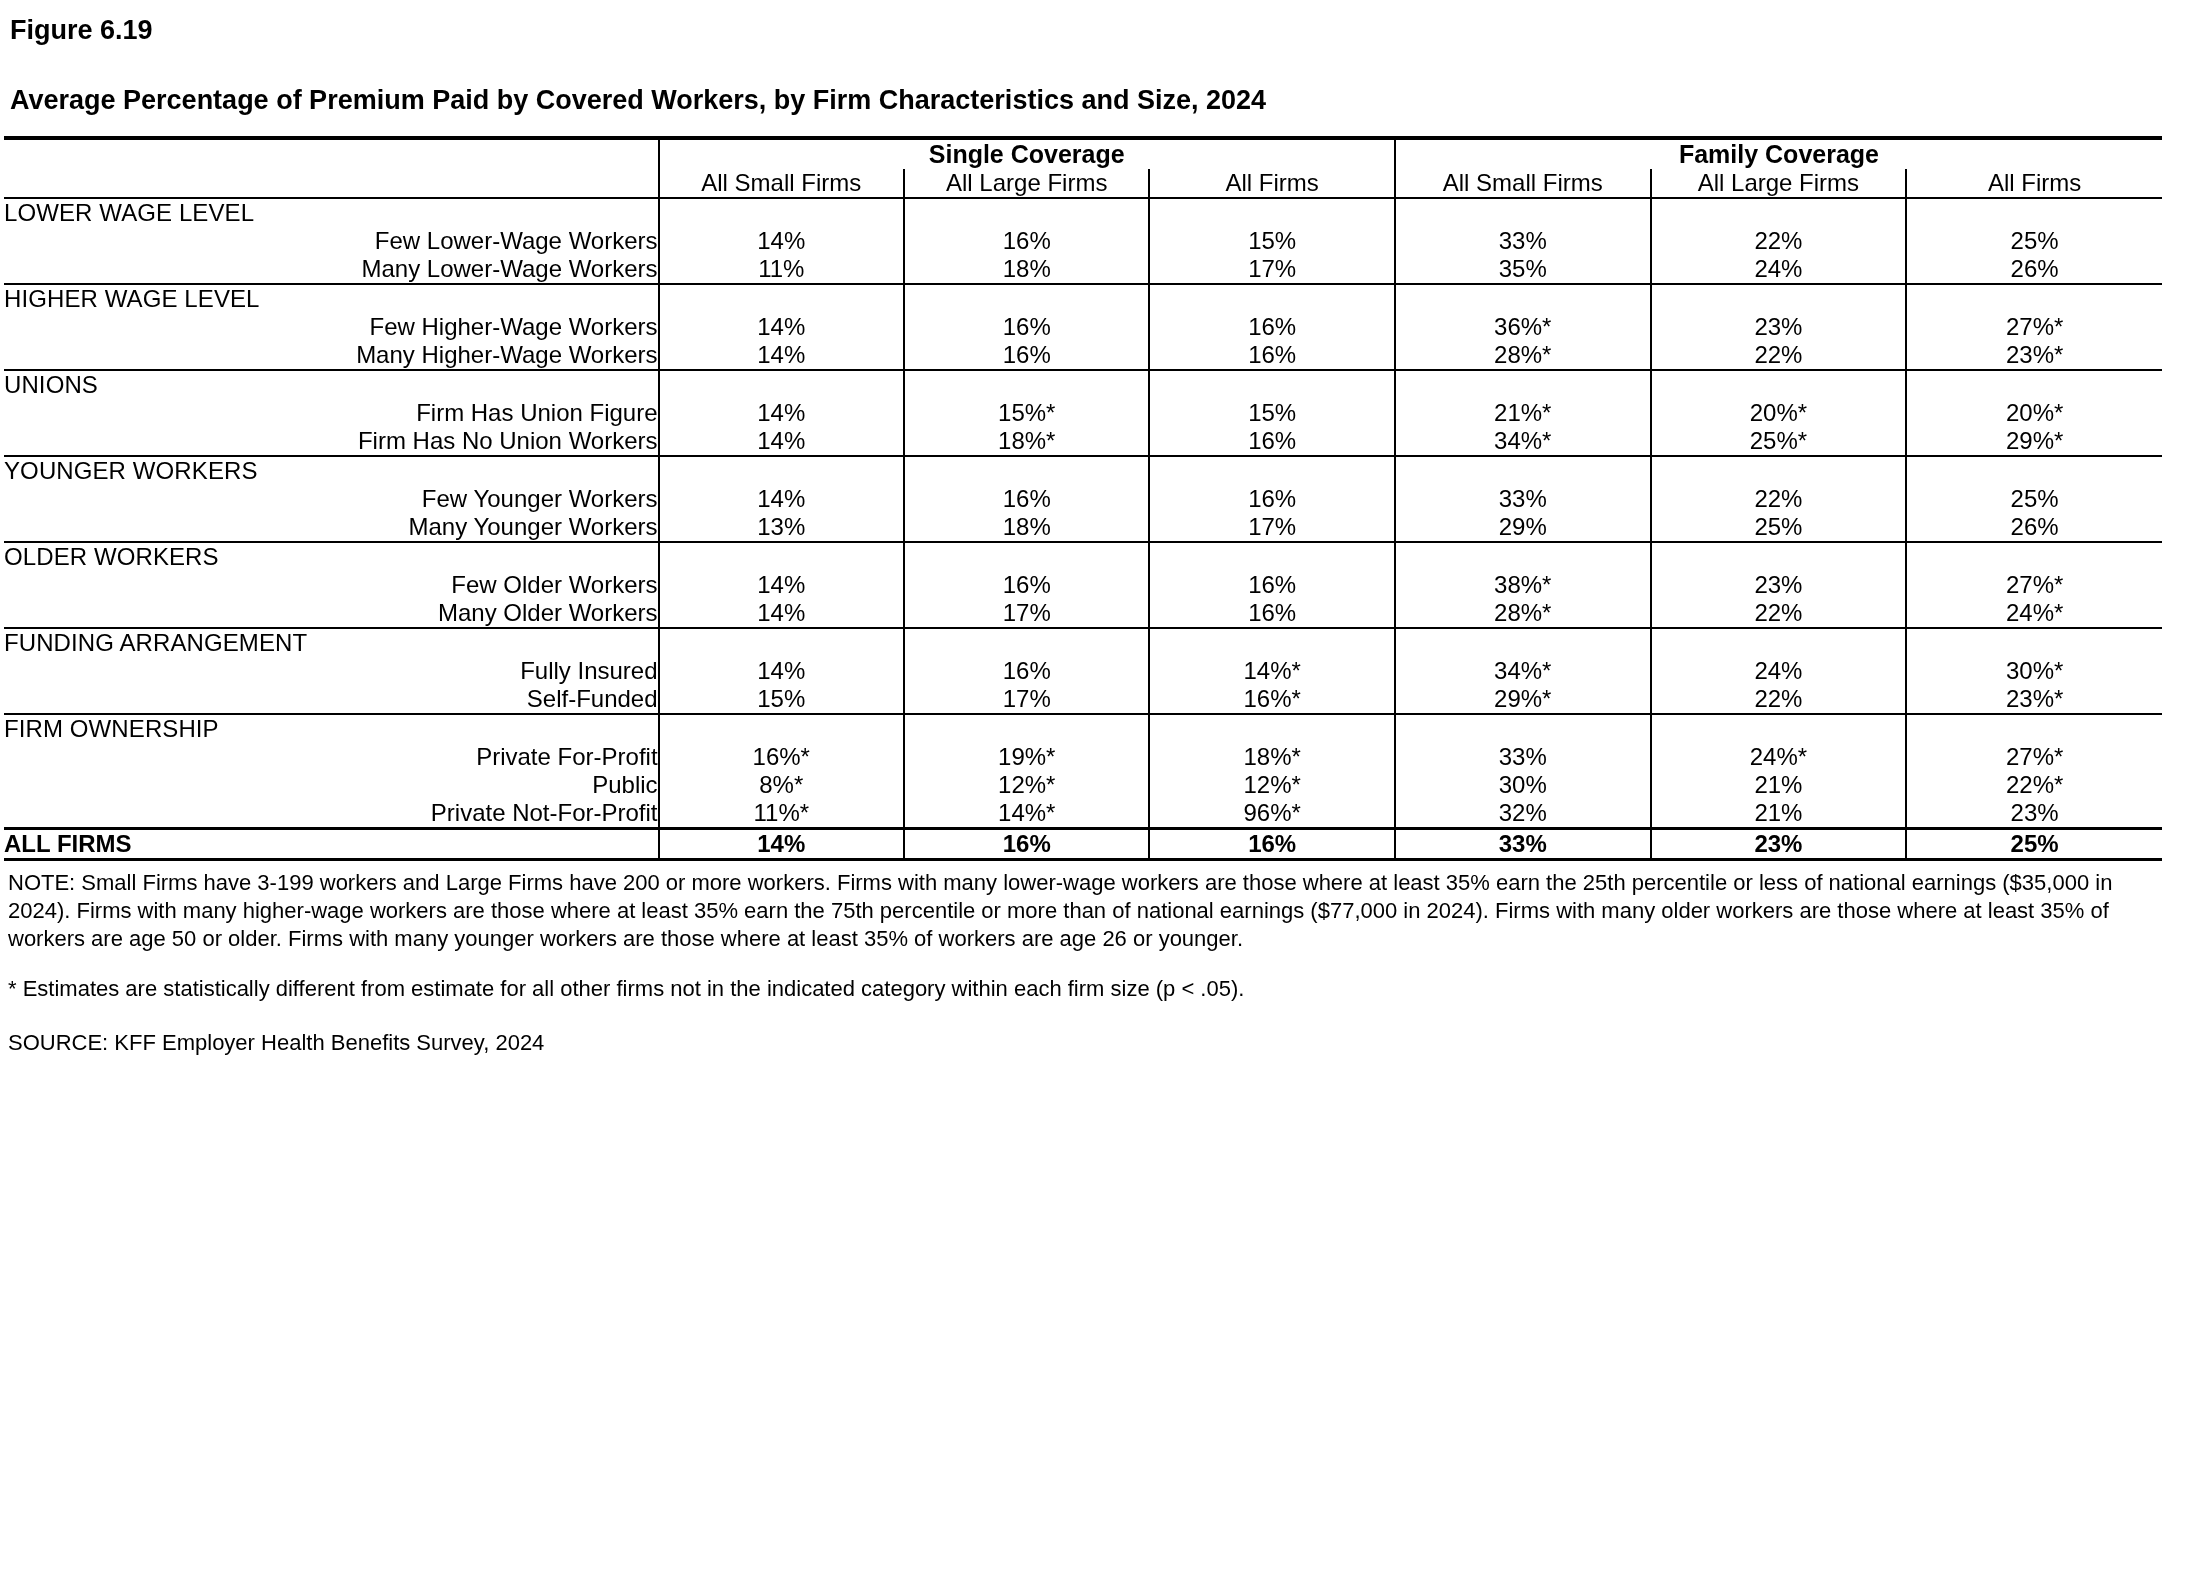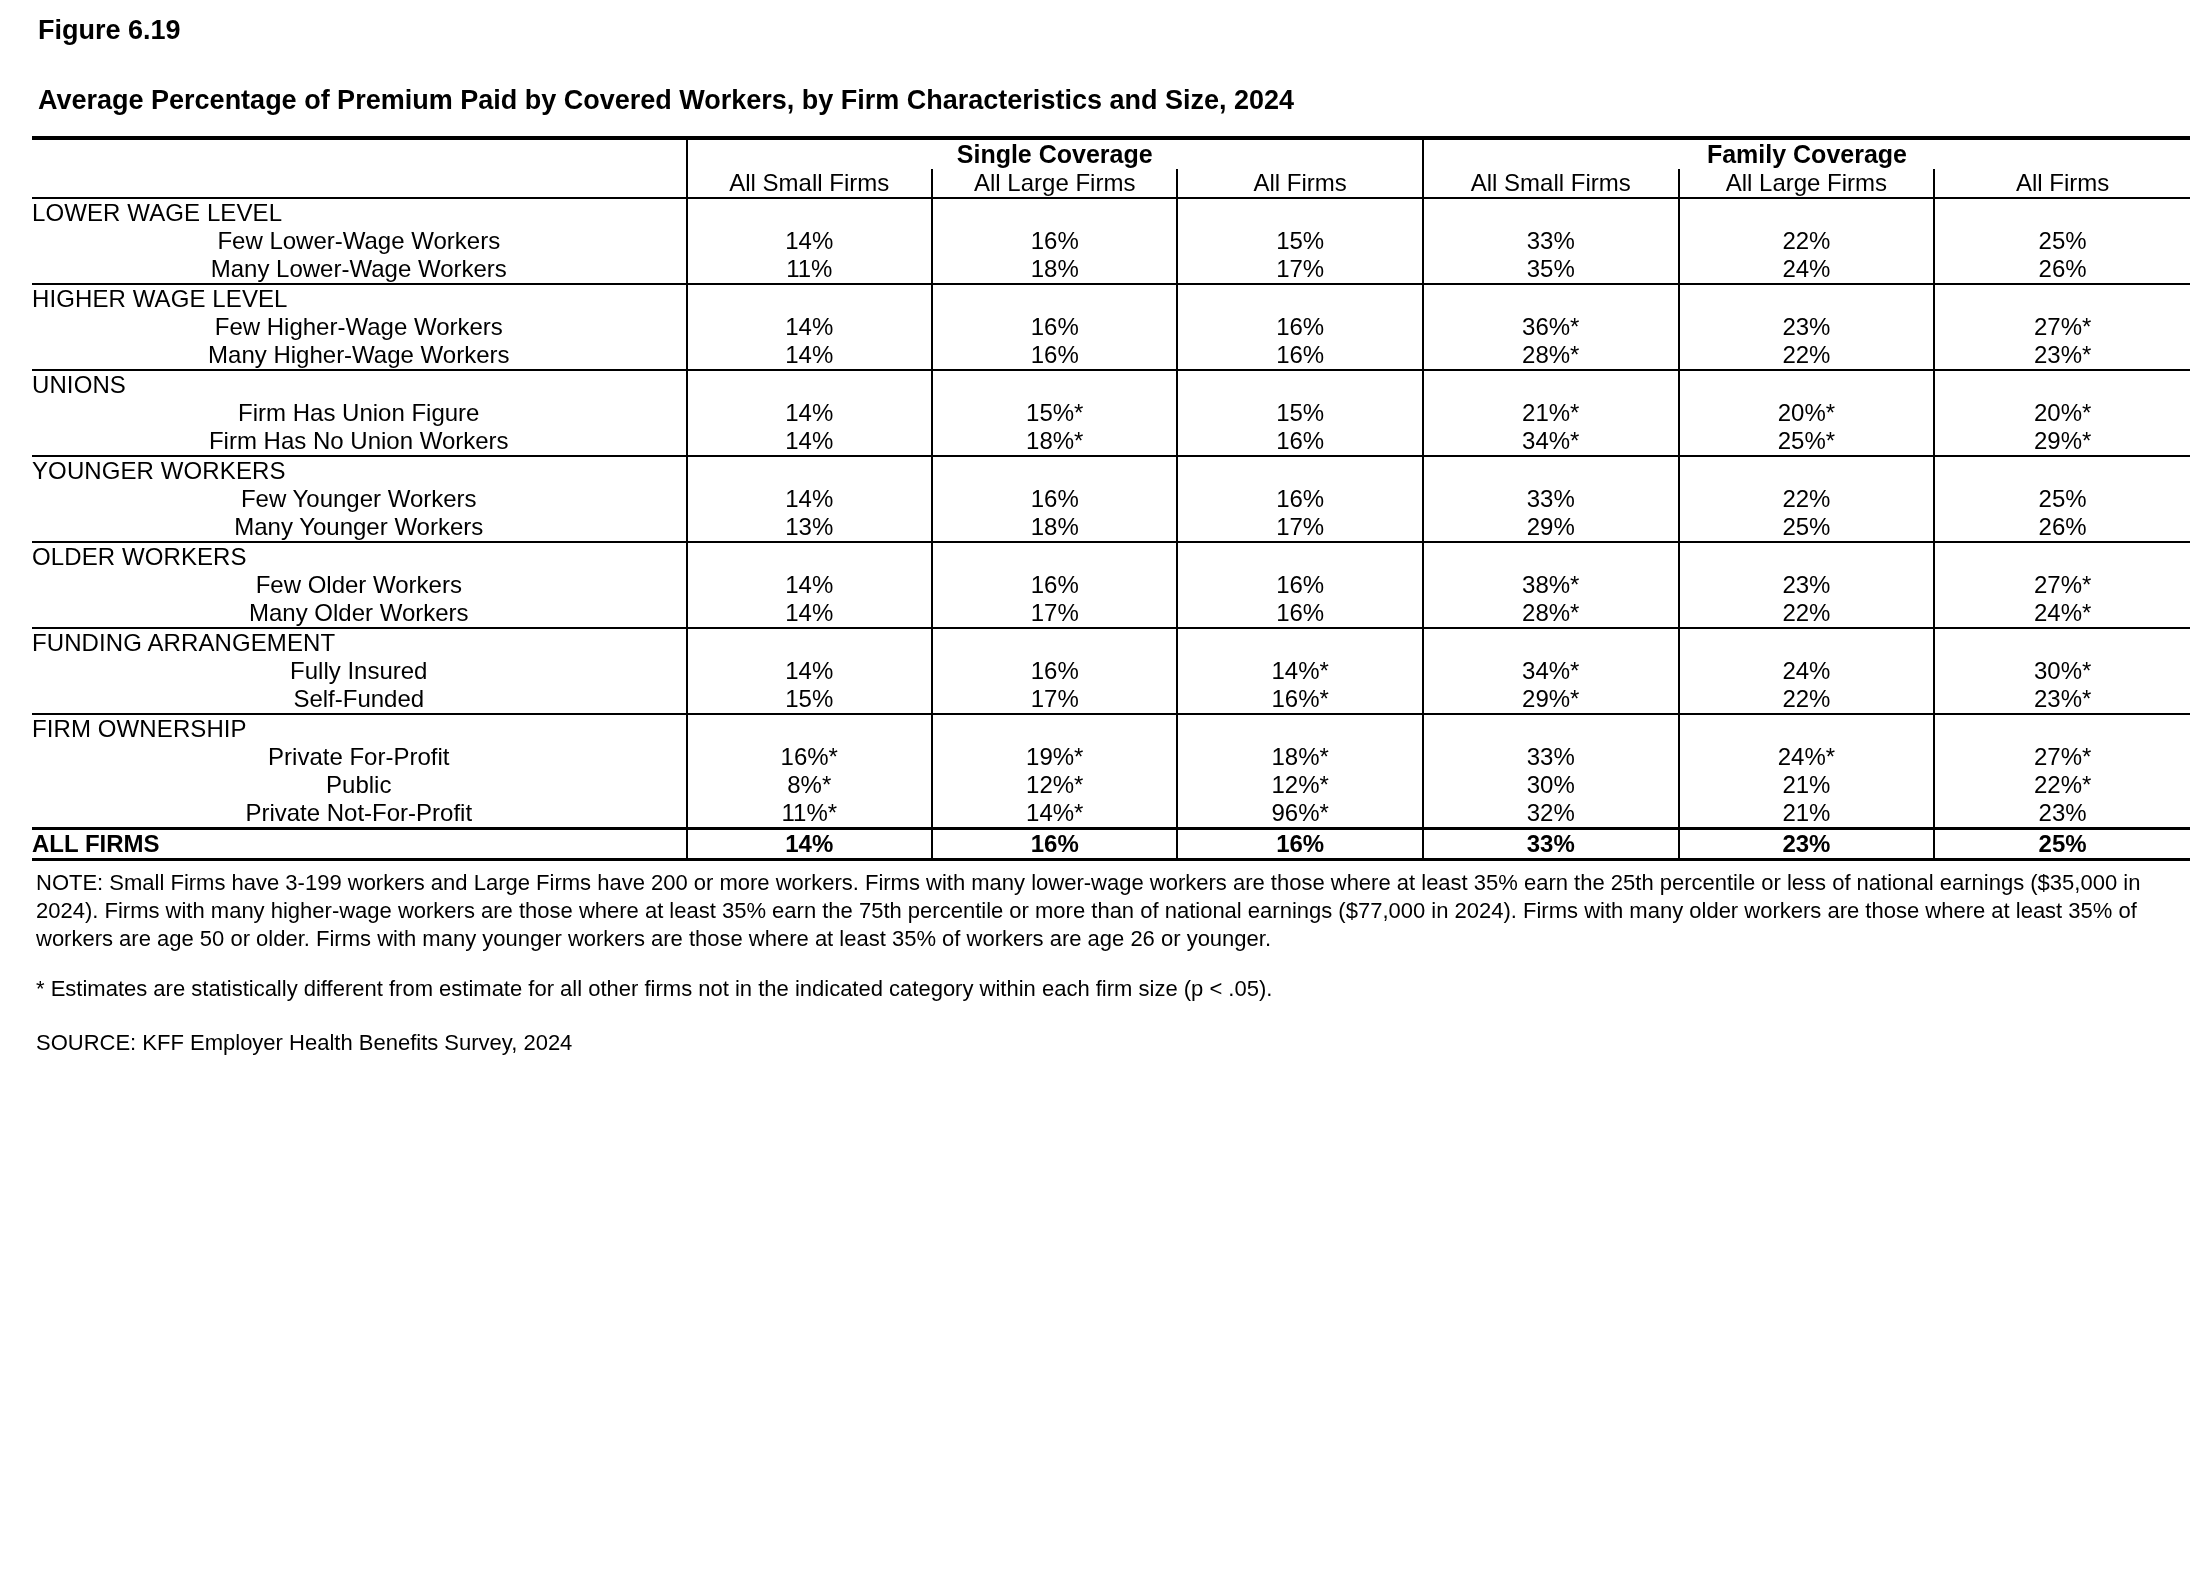--- a/index.html
+++ b/index.html
@@ -8,21 +8,21 @@
     background: #ffffff;
   }
   body {
     font-family: "Liberation Sans", sans-serif;
     color: #000000;
     width: 2197px;
   }
   .page {
     width: 1793px;
     box-sizing: border-box;
-    padding: 14px 20px 10px 32px;
+    padding: 14px 20px 10px 4px;
   }
   .fig-num {
     font-size: 27px;
     font-weight: bold;
     line-height: 1.25;
     margin: 0 0 0 6px;
   }
   .fig-title {
     font-size: 27px;
     font-weight: bold;
@@ -60,21 +60,21 @@
   .thickline { border-top: 3px solid #000; }
   .cat {
     font-weight: normal;
     font-size: 24px;
     text-align: left;
     padding: 4px 0 2px 4px;
     letter-spacing: 0.1px;
   }
   .lbl {
     font-size: 24px;
-    text-align: center;
+    text-align: right;
     padding: 4px 0 4px 30px;
     margin-top: 24px;
   }
   .val {
     text-align: center;
     font-size: 24px;
     padding: 4px 0;
   }
   .allfirms-lbl {
     font-weight: bold;

